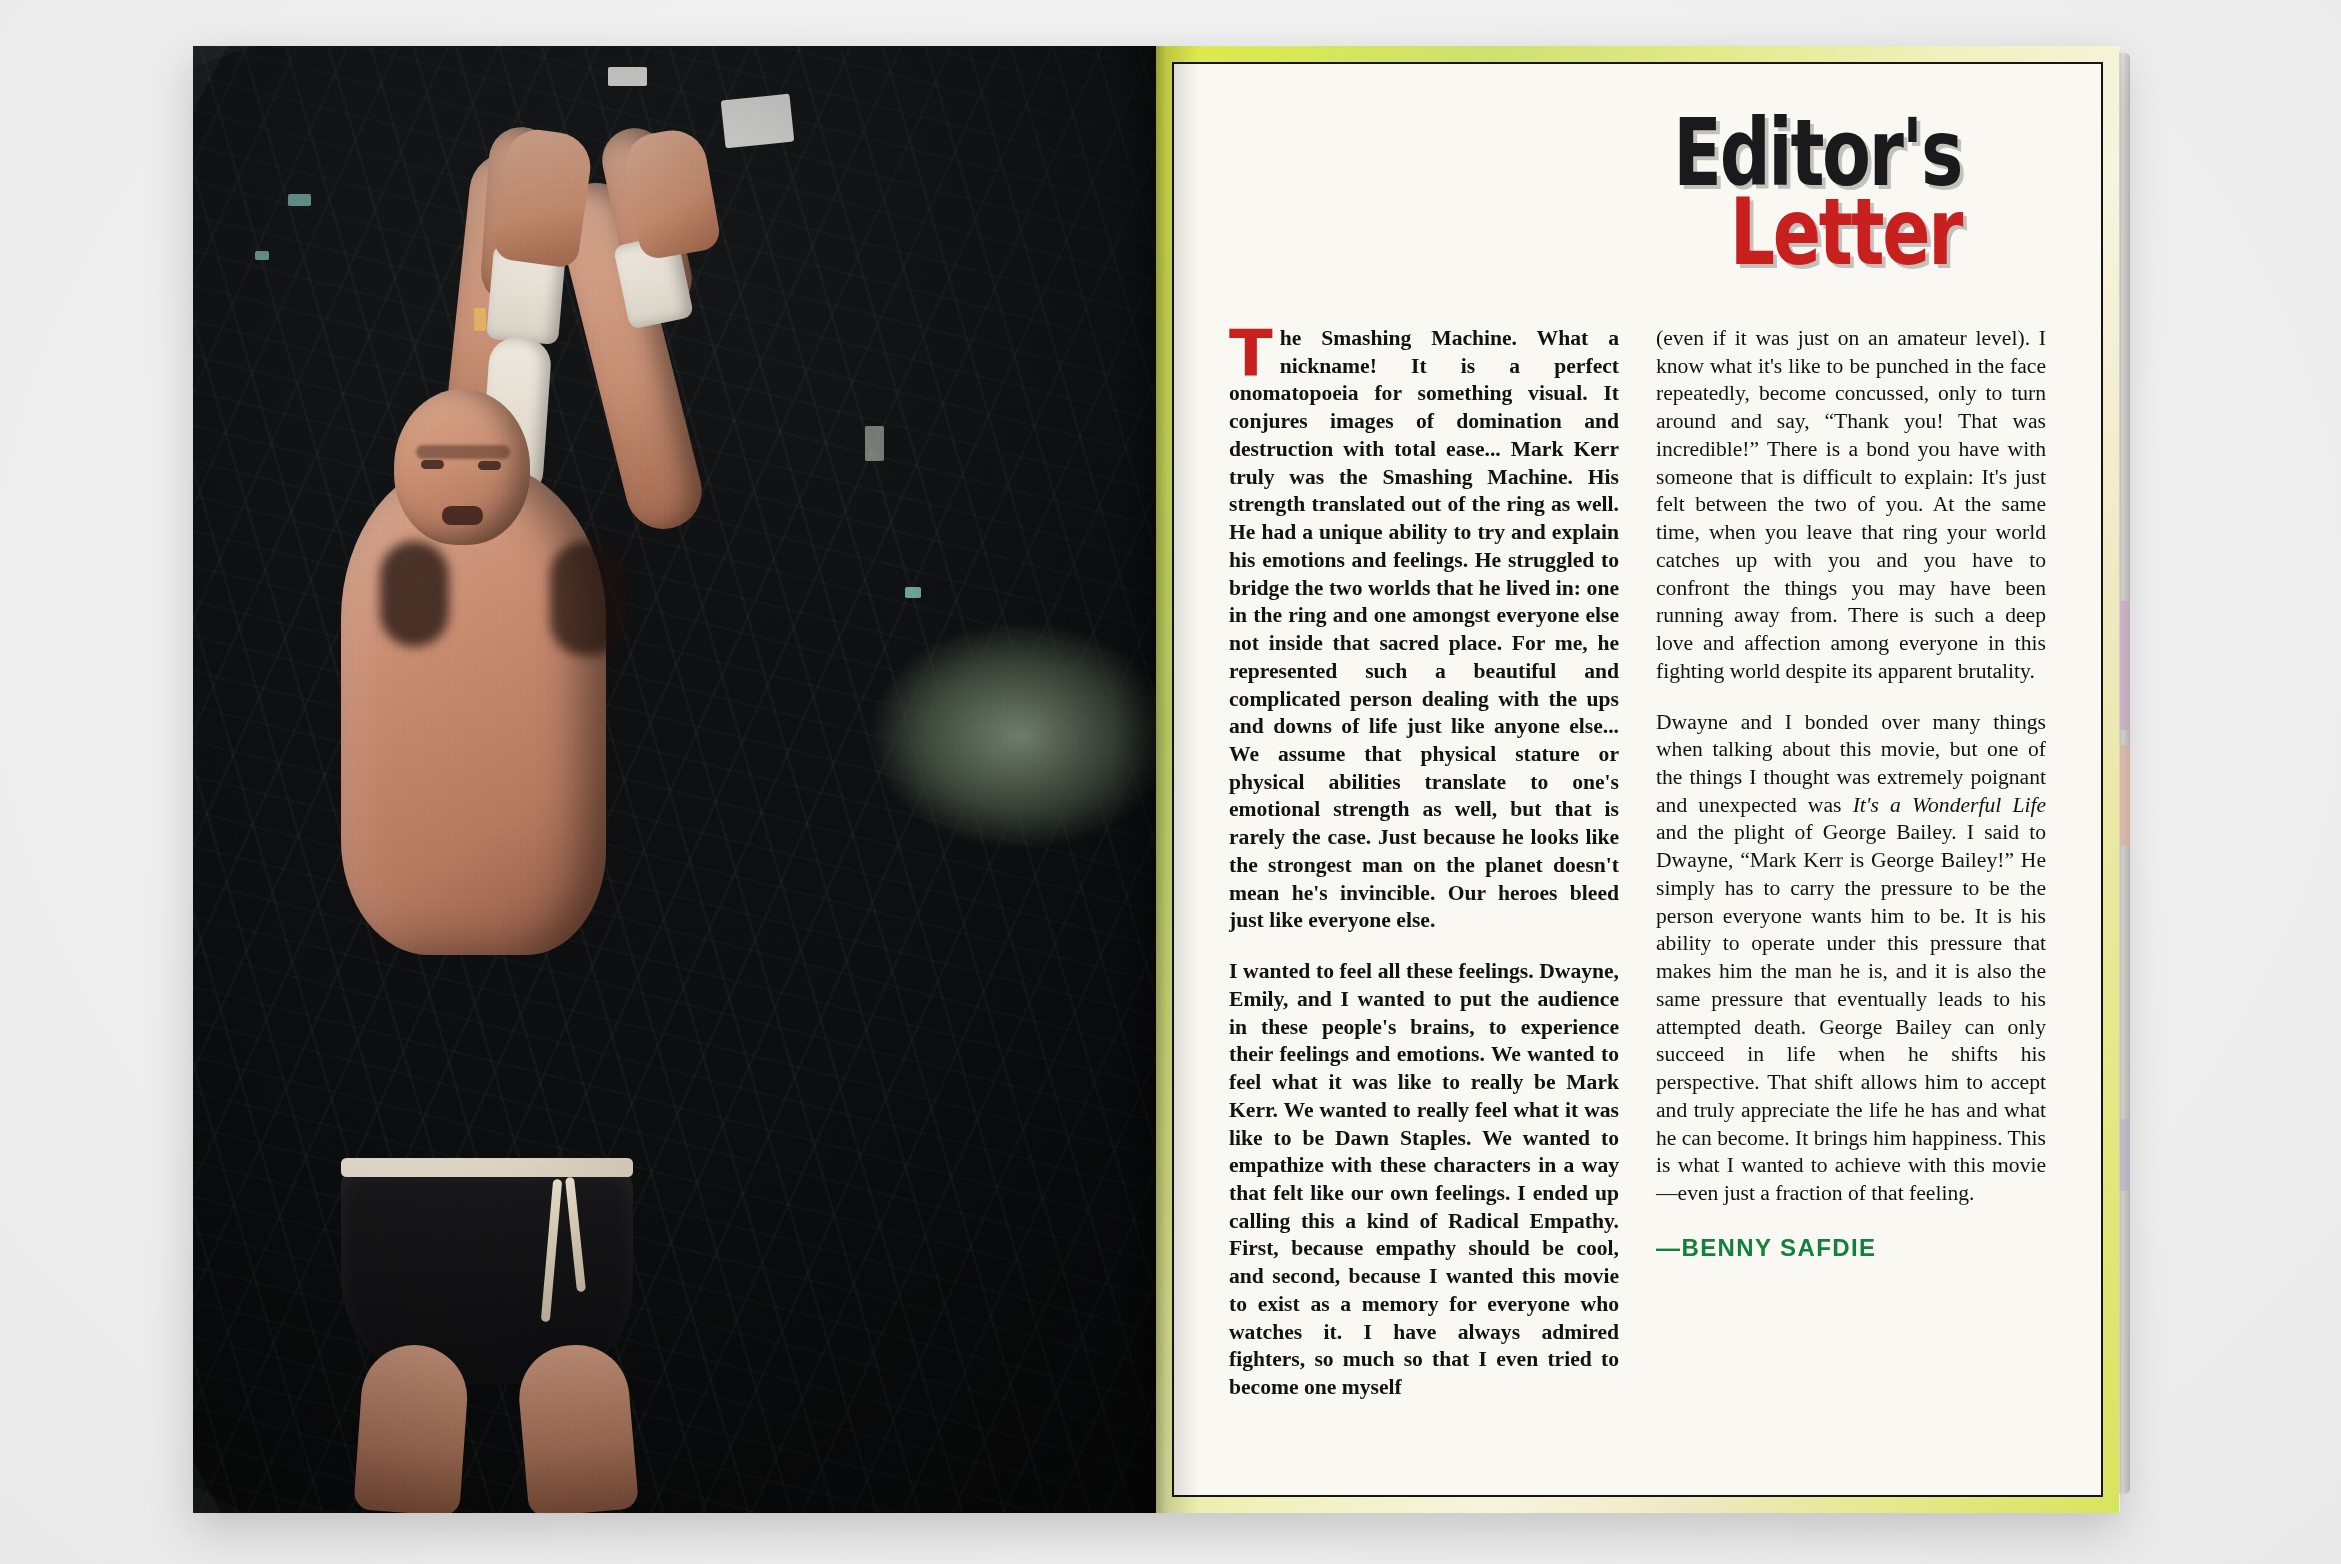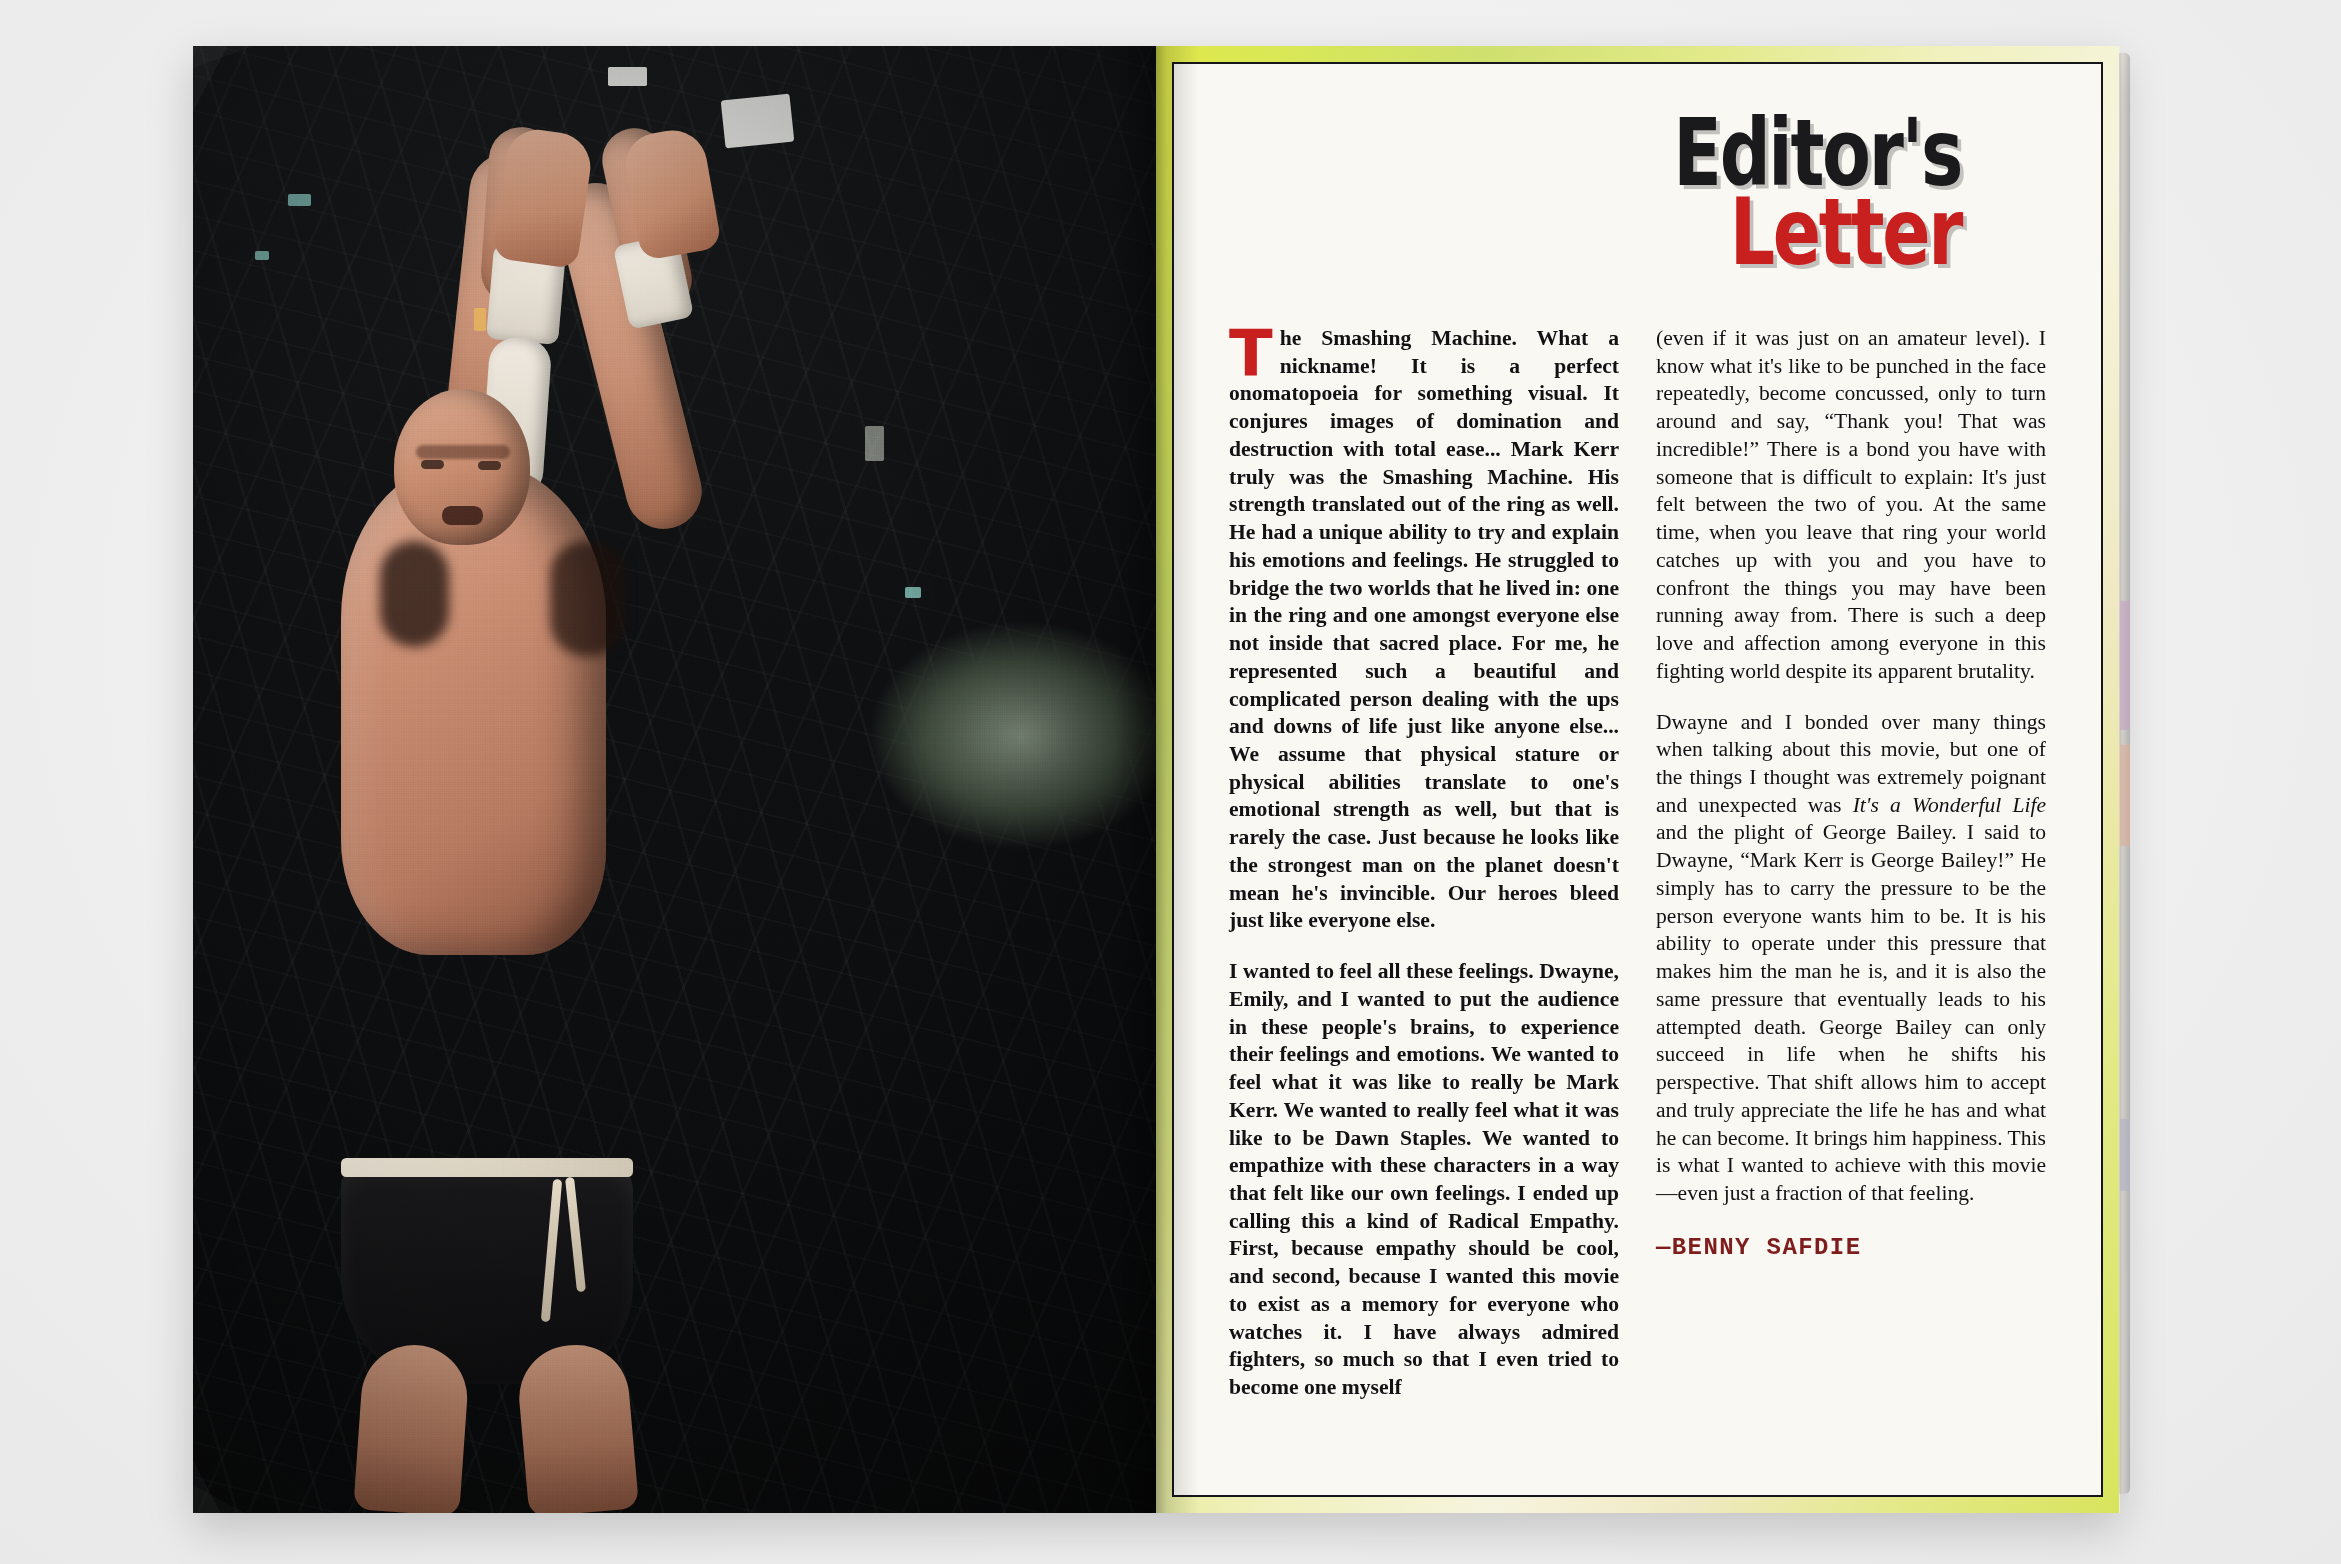--- a/index.html
+++ b/index.html
@@ -261,23 +261,23 @@
     font-weight: 700;
     color: #c8201f;
     font-size: 64px;
     line-height: 0.78;
     padding: 5.3px 7px 0 0;
   }
   em { font-style: italic; }
 
   .signature {
     margin-top: 25px;
-    font-family: Liberation Mono, monospace;
+    font-family: Liberation Sans, sans-serif;
     font-weight: 700;
-    color: #7f1d1d;
+    color: #15803d;
     font-size: 24px;
     letter-spacing: 1.4px;
     text-align: left;
   }
 
   
   .gutter {
     position: absolute;
     left: 921px; top: 0;
     width: 85px; height: 1467px;

